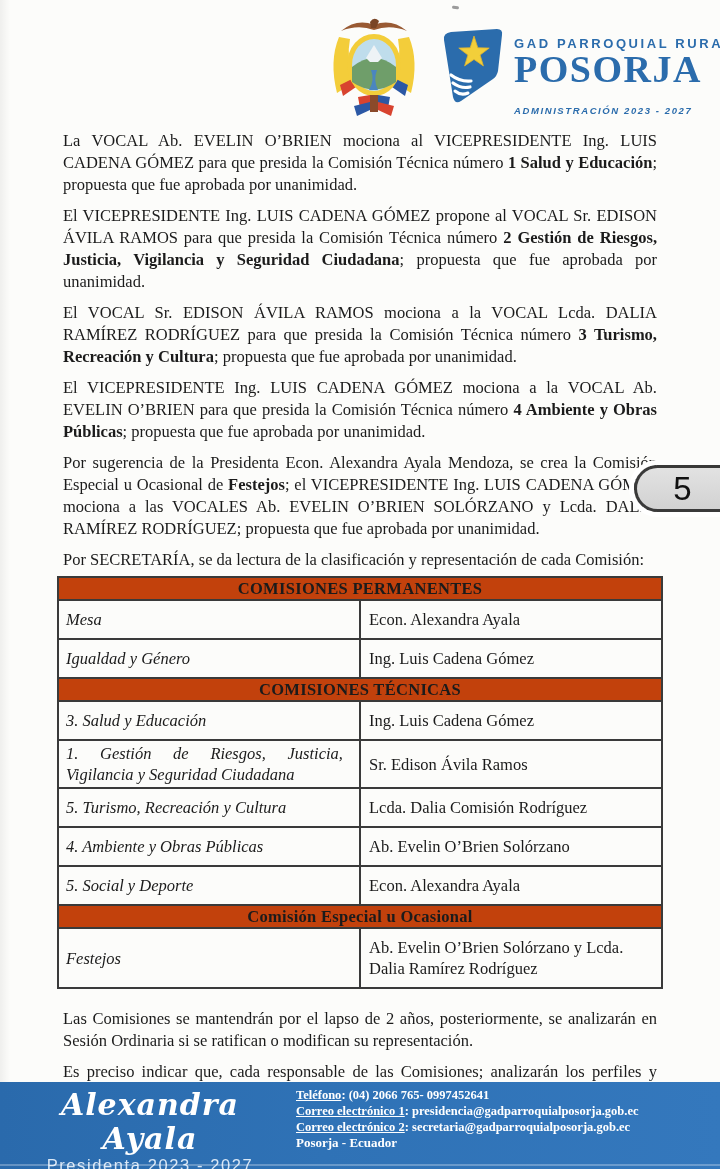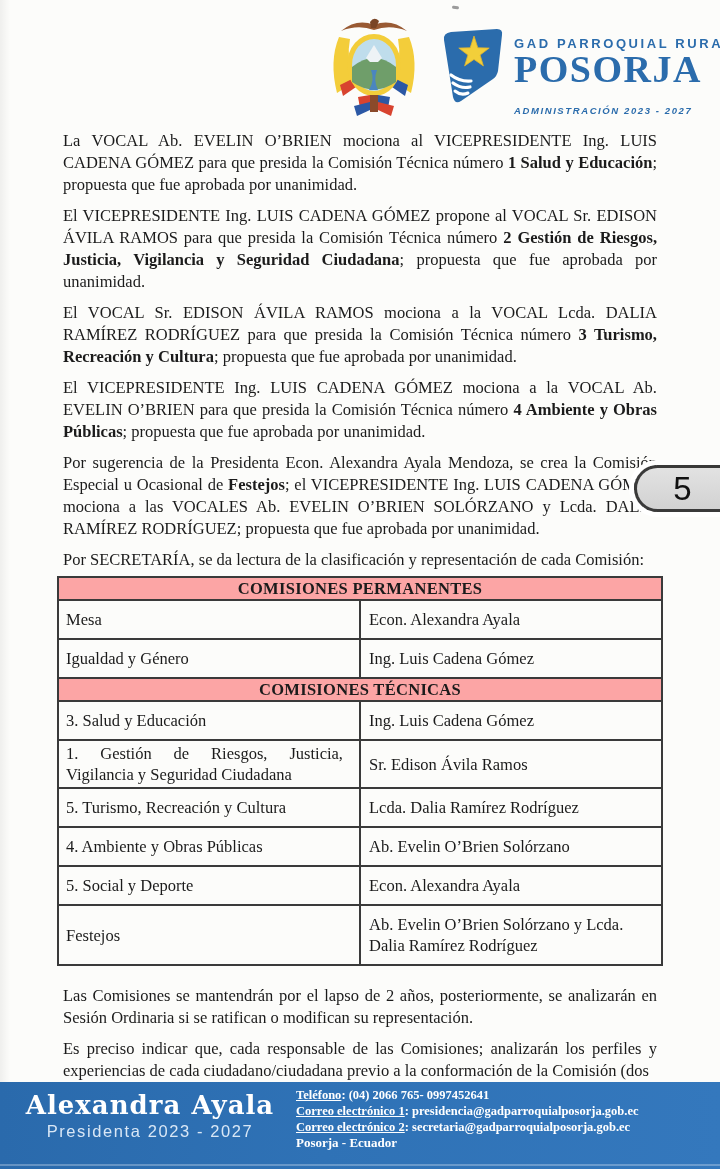--- a/index.html
+++ b/index.html
@@ -31,44 +31,44 @@
   
   .content { position:absolute; top:130px; left:63px; width:594px;
     font-size:16.5px; line-height:22px; text-align:justify; }
   .para { margin:0 0 9px 0; }
   #paras-top .para:last-child { margin-bottom:5px; }
 
   
   table.commissions { border-collapse:collapse; width:606px; margin:0 0 19px -6px;
     table-layout:fixed; }
   table.commissions td { border:2px solid #3a3a3a; font-size:16.5px; }
-  td.section-header { background:#fca5a5; font-weight:bold; text-align:center;
+  td.section-header { background:#c2410c; font-weight:bold; text-align:center;
     padding:0 16px; line-height:21px; letter-spacing:0.3px; }
-  td.cell-left  { width:54%; padding:2px 16px 2px 7px; line-height:21px; text-align:justify; }
+  td.cell-left  { width:54%; padding:2px 16px 2px 7px; line-height:21px; text-align:justify;font-style:italic; }
   td.cell-right { width:46%; padding:8px 8px; line-height:21px; text-align:left; }
 
   
   .page-number {
     position:absolute; top:465px; left:634px; width:86px; height:47px;
     background:linear-gradient(180deg,#e2e2e2,#d2d2d2);
     border:3px solid #3a3a3a; border-right:none; border-radius:25px 0 0 25px;
     box-shadow:0 0 0 5px #ffffff;
     display:flex; align-items:center; justify-content:center;
     font-family:"Liberation Sans", sans-serif; font-size:33px; color:#111;
     padding-left:8px; box-sizing:border-box;
   }
 
   
   .doc-footer { position:absolute; left:0; right:0; top:1082px; height:87px;
     background:linear-gradient(90deg,#2a6aac 0%, #2f72b6 45%, #3478bd 100%); color:#fff; }
   .doc-footer::after { content:''; position:absolute; left:0; right:0; bottom:3px; height:2px;
     background:rgba(255,255,255,0.28); }
   .footer-left { position:absolute; left:14px; top:6px; width:272px; text-align:center; }
-  .sig-name { font-family:"DejaVu Serif", serif; font-weight:bold;
-    font-size:26px; line-height:34px; letter-spacing:1px; }
+  .sig-name { font-family:"DejaVu Serif", serif; font-style:italic; font-weight:bold;
+    font-size:30px; line-height:34px; letter-spacing:1px; }
   .sig-title { font-family:"Liberation Sans", sans-serif; font-size:16.5px;
     letter-spacing:1.6px; color:#d9e7f6; line-height:19px; }
   .footer-right { position:absolute; left:296px; top:6px; width:416px;
     font-family:"Liberation Serif", serif; font-weight:bold;
     font-size:12.5px; line-height:15.8px; }
   .contact-label { text-decoration:underline; }
   .footer-location { text-align:left; font-size:13px; }
 </style>
 </head>
 <body>
@@ -141,29 +141,32 @@
           <tr>
             <td class="cell-left">3. Salud y Educación</td>
             <td class="cell-right">Ing. Luis Cadena Gómez</td>
           </tr>
           <tr>
             <td class="cell-left">1. Gestión de Riesgos, Justicia, Vigilancia y Seguridad Ciudadana</td>
             <td class="cell-right">Sr. Edison Ávila Ramos</td>
           </tr>
           <tr>
             <td class="cell-left">5. Turismo, Recreación y Cultura</td>
-            <td class="cell-right">Lcda. Dalia Ramírez Rodríguez</td>
+            <td class="cell-right">Lcda. Dalia Comisión Rodríguez</td>
           </tr>
           <tr>
             <td class="cell-left">4. Ambiente y Obras Públicas</td>
             <td class="cell-right">Ab. Evelin O’Brien Solórzano</td>
           </tr>
           <tr>
             <td class="cell-left">5. Social y Deporte</td>
             <td class="cell-right">Econ. Alexandra Ayala</td>
+          </tr>
+          <tr>
+            <td colspan="2" class="section-header">Comisión Especial u Ocasional</td>
           </tr>
           <tr>
             <td class="cell-left">Festejos</td>
             <td class="cell-right">Ab. Evelin O’Brien Solórzano y Lcda. Dalia Ramírez Rodríguez</td>
           </tr>
         </tbody>
     </table>
     <div id="paras-bottom">
         <p class="para">Las Comisiones se mantendrán por el lapso de 2 años, posteriormente, se analizarán en Sesión Ordinaria si se ratifican o modifican su representación.</p>
         <p class="para">Es preciso indicar que, cada responsable de las Comisiones; analizarán los perfiles y experiencias de cada ciudadano/ciudadana previo a la conformación de la Comisión (dos</p>

